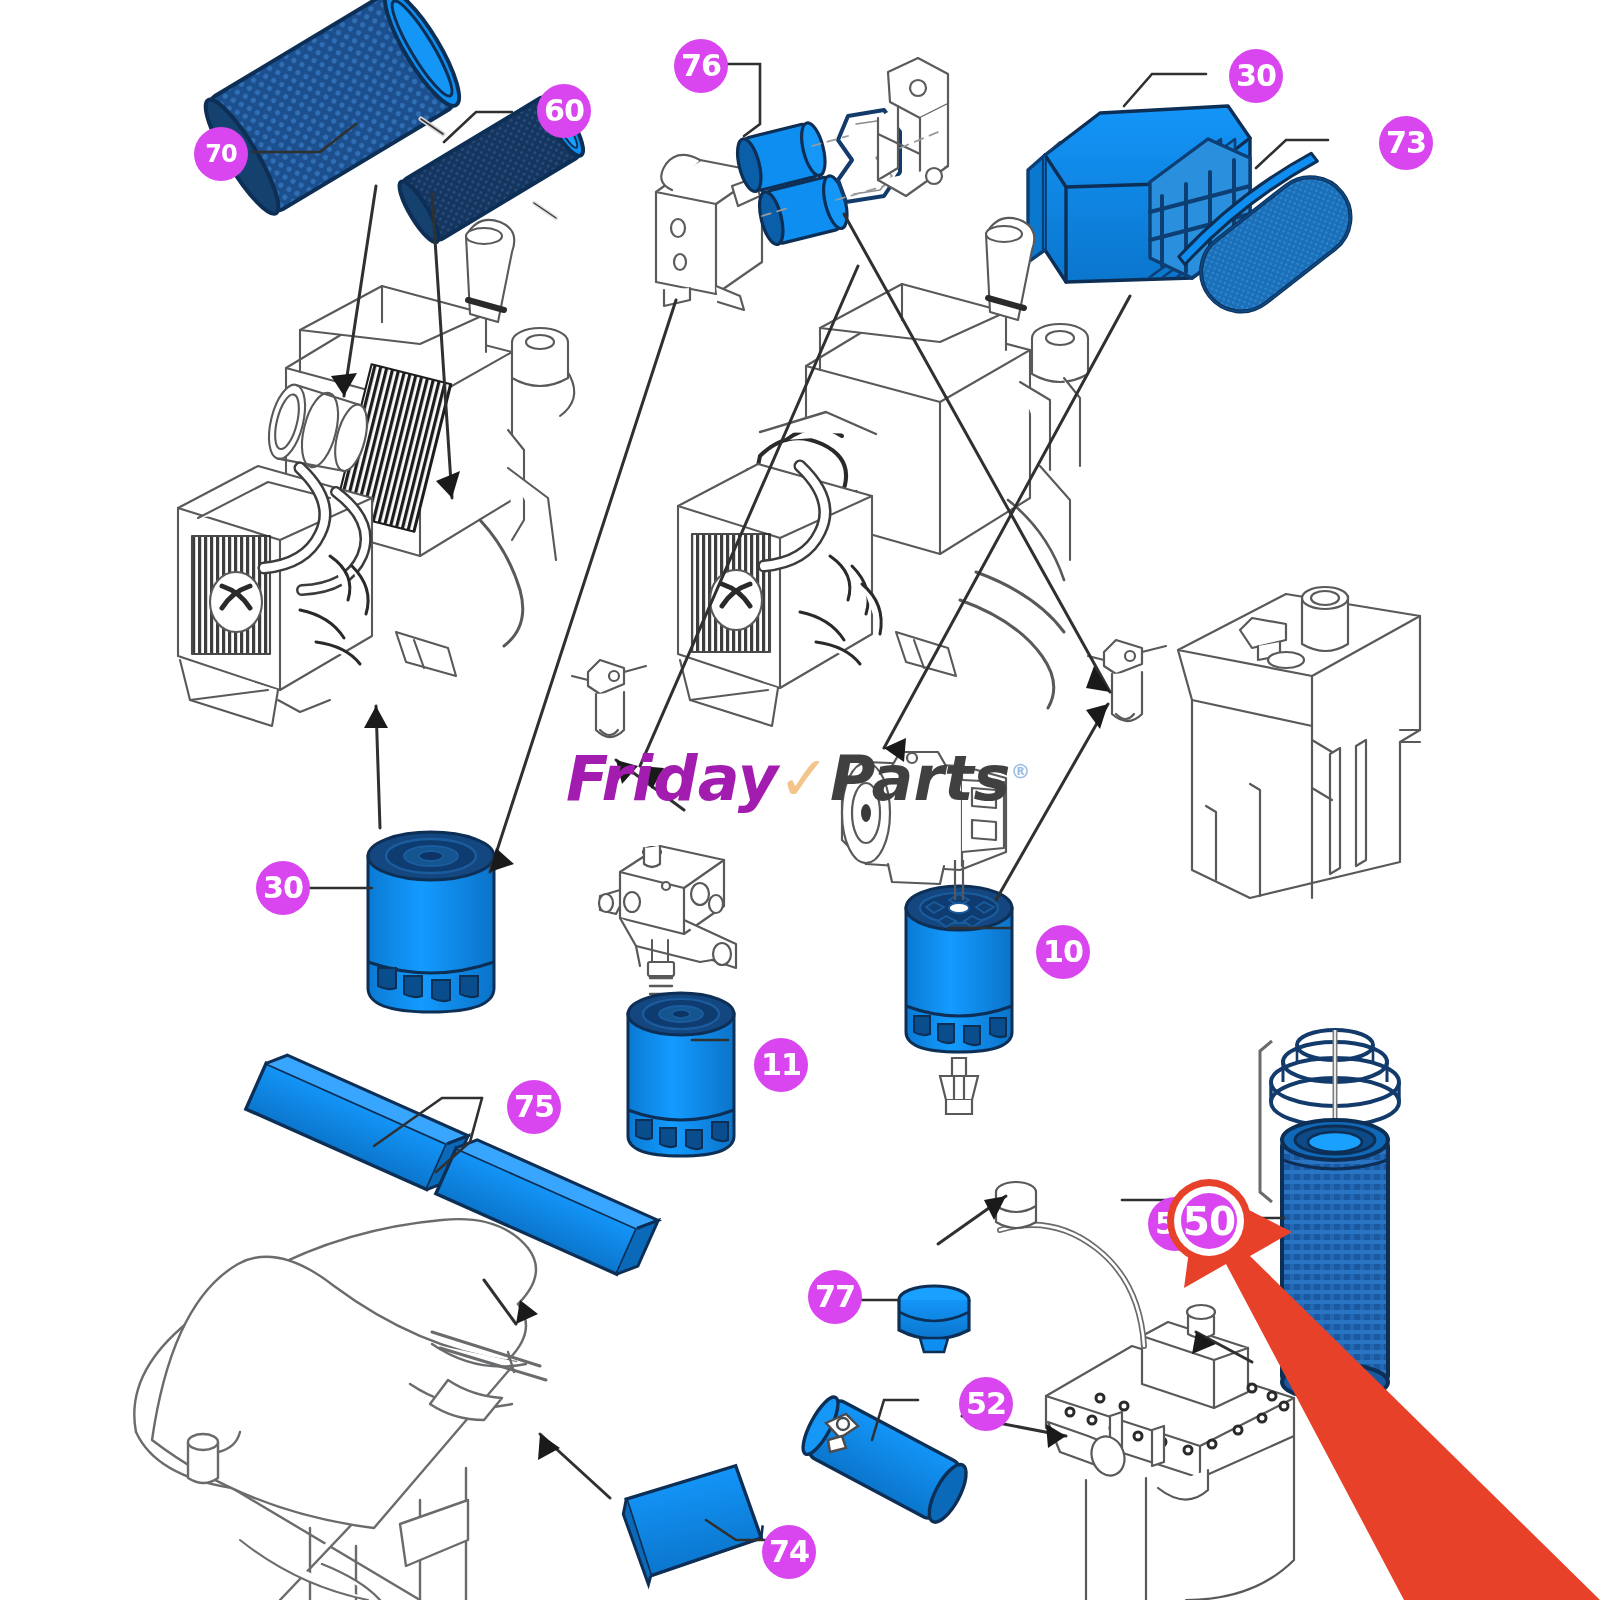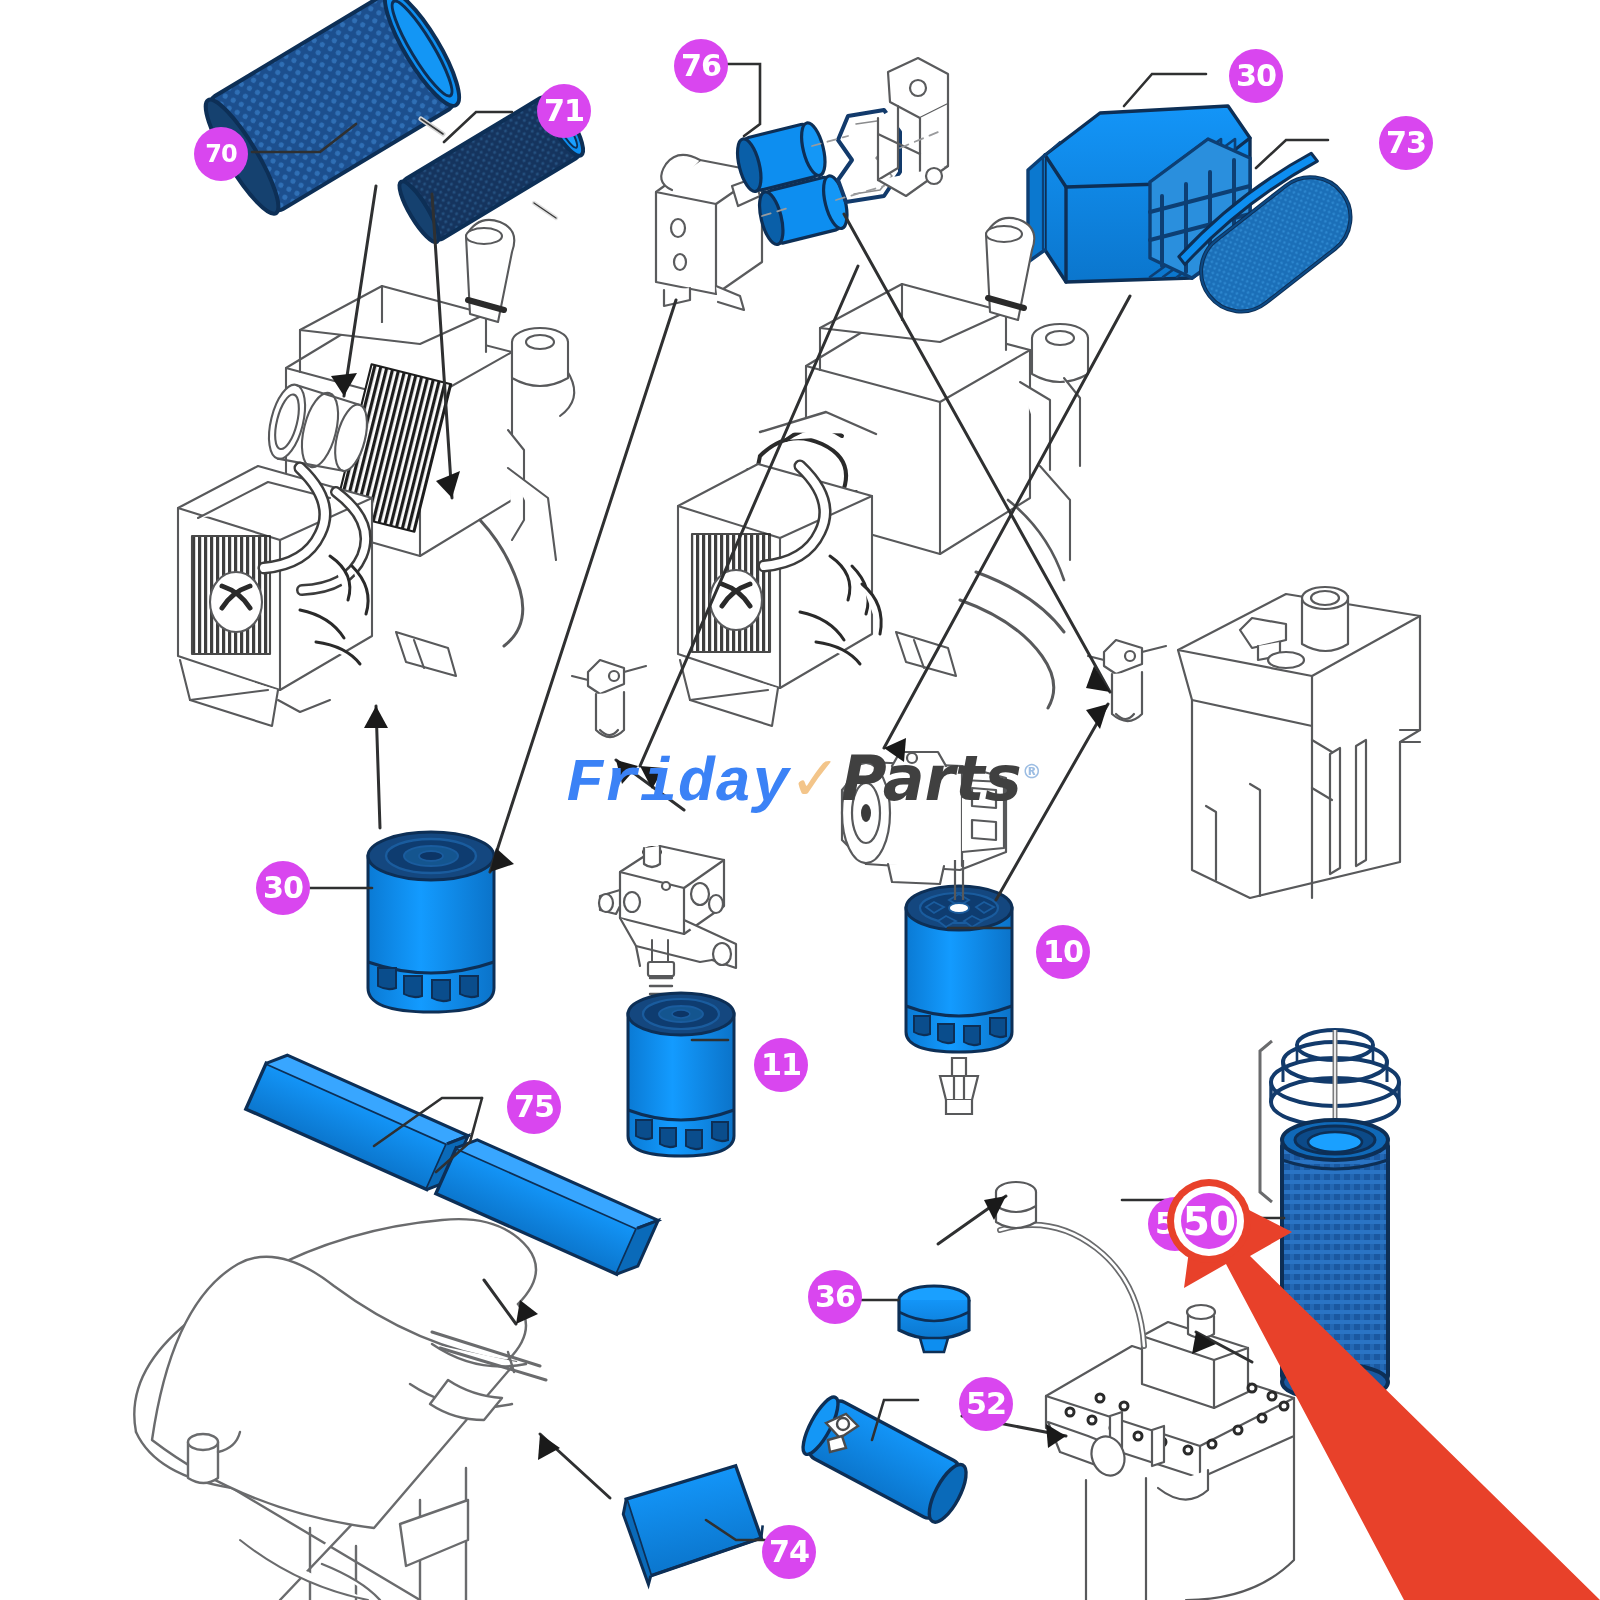--- a/index.html
+++ b/index.html
@@ -6,21 +6,21 @@
   body{width:1600px;height:1600px;overflow:hidden;font-family:"Liberation Sans",sans-serif;}
   #stage{position:relative;width:1600px;height:1600px;background:#fff;}
   #stage svg.layer{position:absolute;left:0;top:0;width:1600px;height:1600px;}
   .callout{position:absolute;border-radius:50%;background:#d946ef;color:#fff;
            display:flex;align-items:center;justify-content:center;
            font-family:"DejaVu Sans",sans-serif;font-weight:bold;
            letter-spacing:-1px;line-height:1;user-select:none;}
   .callout.hl{box-shadow:0 0 0 7px #ffffff, 0 0 0 14px #e8412a;}
   .wm{position:absolute;font-family:"DejaVu Sans",sans-serif;font-weight:bold;
       font-style:italic;font-size:62px;white-space:nowrap;user-select:none;}
-  .wm .f{color:#3b82f6;font-family:Liberation Mono, monospace;}
+  .wm .f{color:#a21caf;}
   .wm .p{color:#404040;text-align:center;}
   .wm .ck{color:#f3c58a;}
   .wm .reg{color:#9cbde3;font-size:20px;vertical-align:super;}
 </style>
 </head>
 <body>
 
 <div id="stage">
 
   <svg class="layer" viewBox="0 0 1600 1600">
@@ -608,28 +608,28 @@
       <path d="M1600 1600 L1404 1600 L1226 1264 L1184 1288 L1198 1184 L1292 1232 L1250 1256 Z" fill="#e8412a" stroke="none"></path>
     </g>
   </svg>
 
   <div class="wm" style="left:566px; top:742px;">
     <span class="f">Friday</span><span class="ck">✓</span><span class="p">Parts</span><span class="reg">®</span>
   </div>
 
   <div id="callouts">
       <div class="callout" style="left: 194px; top: 127px; width: 54px; height: 54px; font-size: 24px;">70</div>
-      <div class="callout" style="left: 537px; top: 84px; width: 54px; height: 54px; font-size: 30.24px;">71</div>
+      <div class="callout" style="left: 537px; top: 84px; width: 54px; height: 54px; font-size: 30.24px;">60</div>
       <div class="callout" style="left: 674px; top: 39px; width: 54px; height: 54px; font-size: 30.24px;">76</div>
       <div class="callout" style="left: 1229px; top: 49px; width: 54px; height: 54px; font-size: 30.24px;">30</div>
       <div class="callout" style="left: 1351px; top: 116px; width: 54px; height: 54px; font-size: 30.24px; margin-left: 28px;">73</div>
       <div class="callout" style="left: 256px; top: 861px; width: 54px; height: 54px; font-size: 30.24px;">30</div>
       <div class="callout" style="left: 1036px; top: 925px; width: 54px; height: 54px; font-size: 30.24px;">10</div>
       <div class="callout" style="left: 754px; top: 1038px; width: 54px; height: 54px; font-size: 30.24px;">11</div>
       <div class="callout" style="left: 507px; top: 1080px; width: 54px; height: 54px; font-size: 30.24px;">75</div>
       <div class="callout" style="left: 1148px; top: 1197px; width: 54px; height: 54px; font-size: 30.24px;">51</div>
       <div class="callout hl" style="left: 1181px; top: 1193px; width: 56px; height: 56px; font-size: 39px;">50</div>
-      <div class="callout" style="left: 808px; top: 1270px; width: 54px; height: 54px; font-size: 30.24px;">36</div>
+      <div class="callout" style="left: 808px; top: 1270px; width: 54px; height: 54px; font-size: 30.24px;">77</div>
       <div class="callout" style="left: 959px; top: 1377px; width: 54px; height: 54px; font-size: 30.24px;">52</div>
       <div class="callout" style="left: 762px; top: 1525px; width: 54px; height: 54px; font-size: 30.24px;">74</div>
     </div>
 
 </div>
 
 </body></html>

